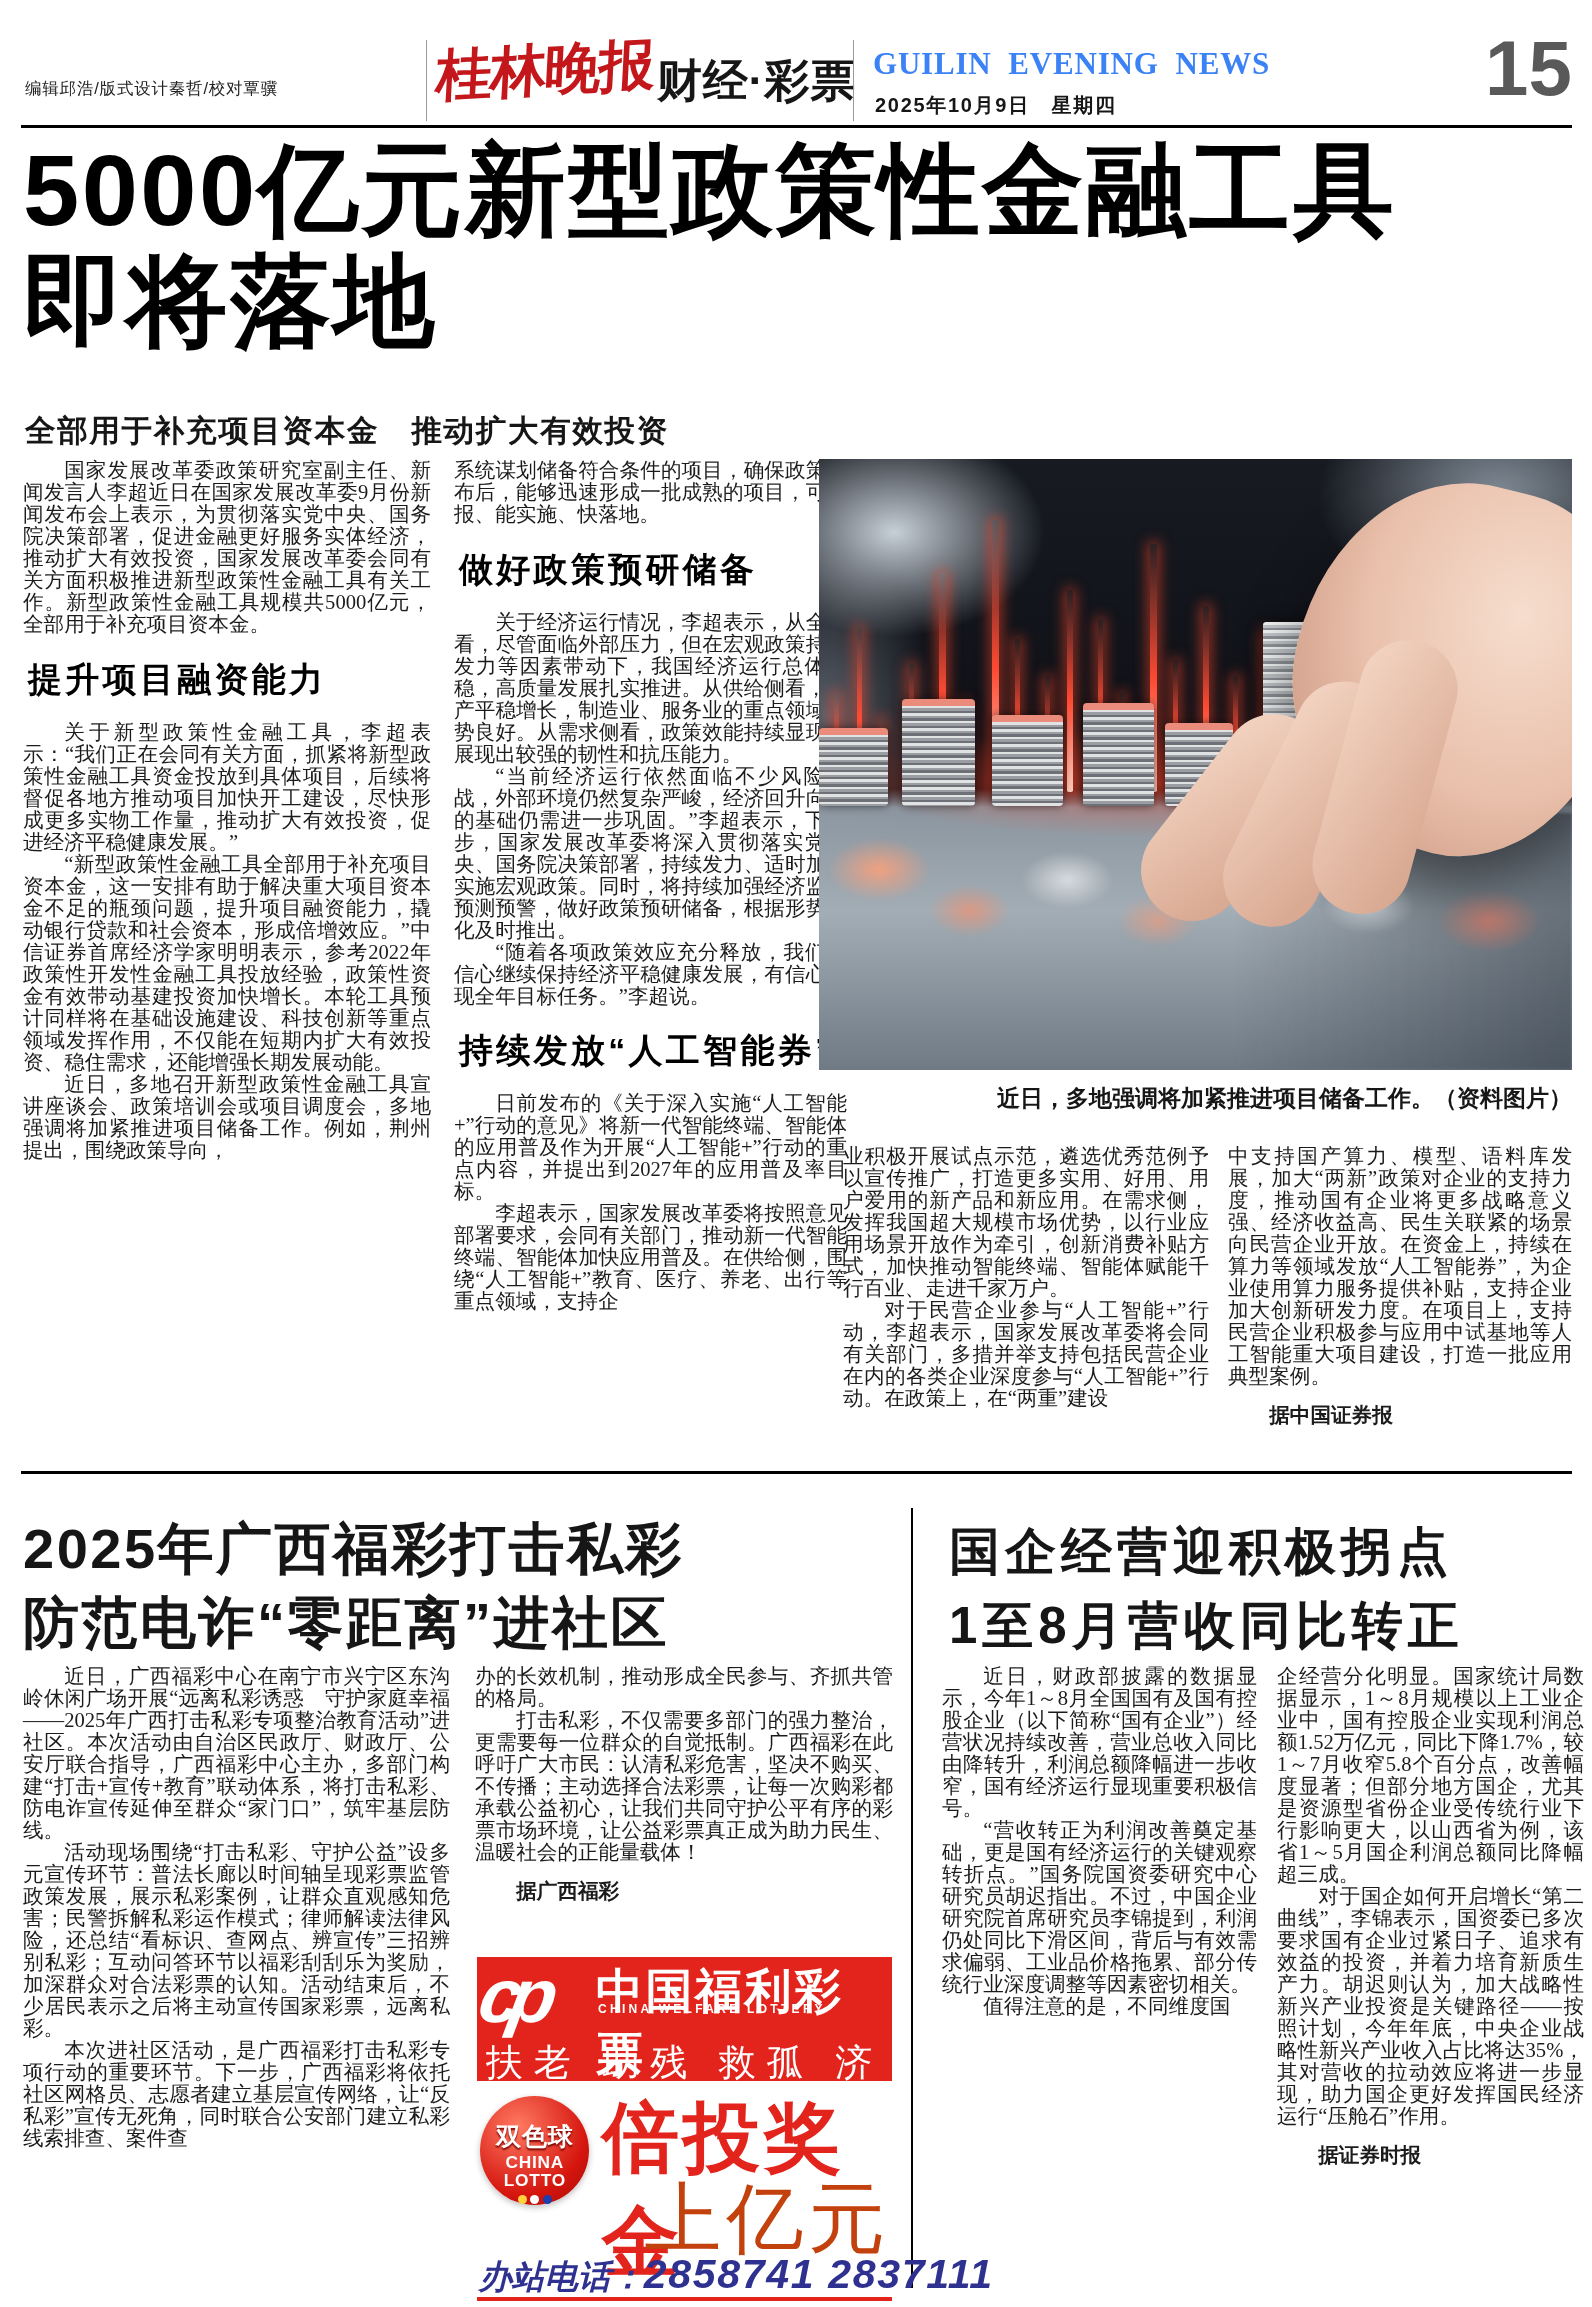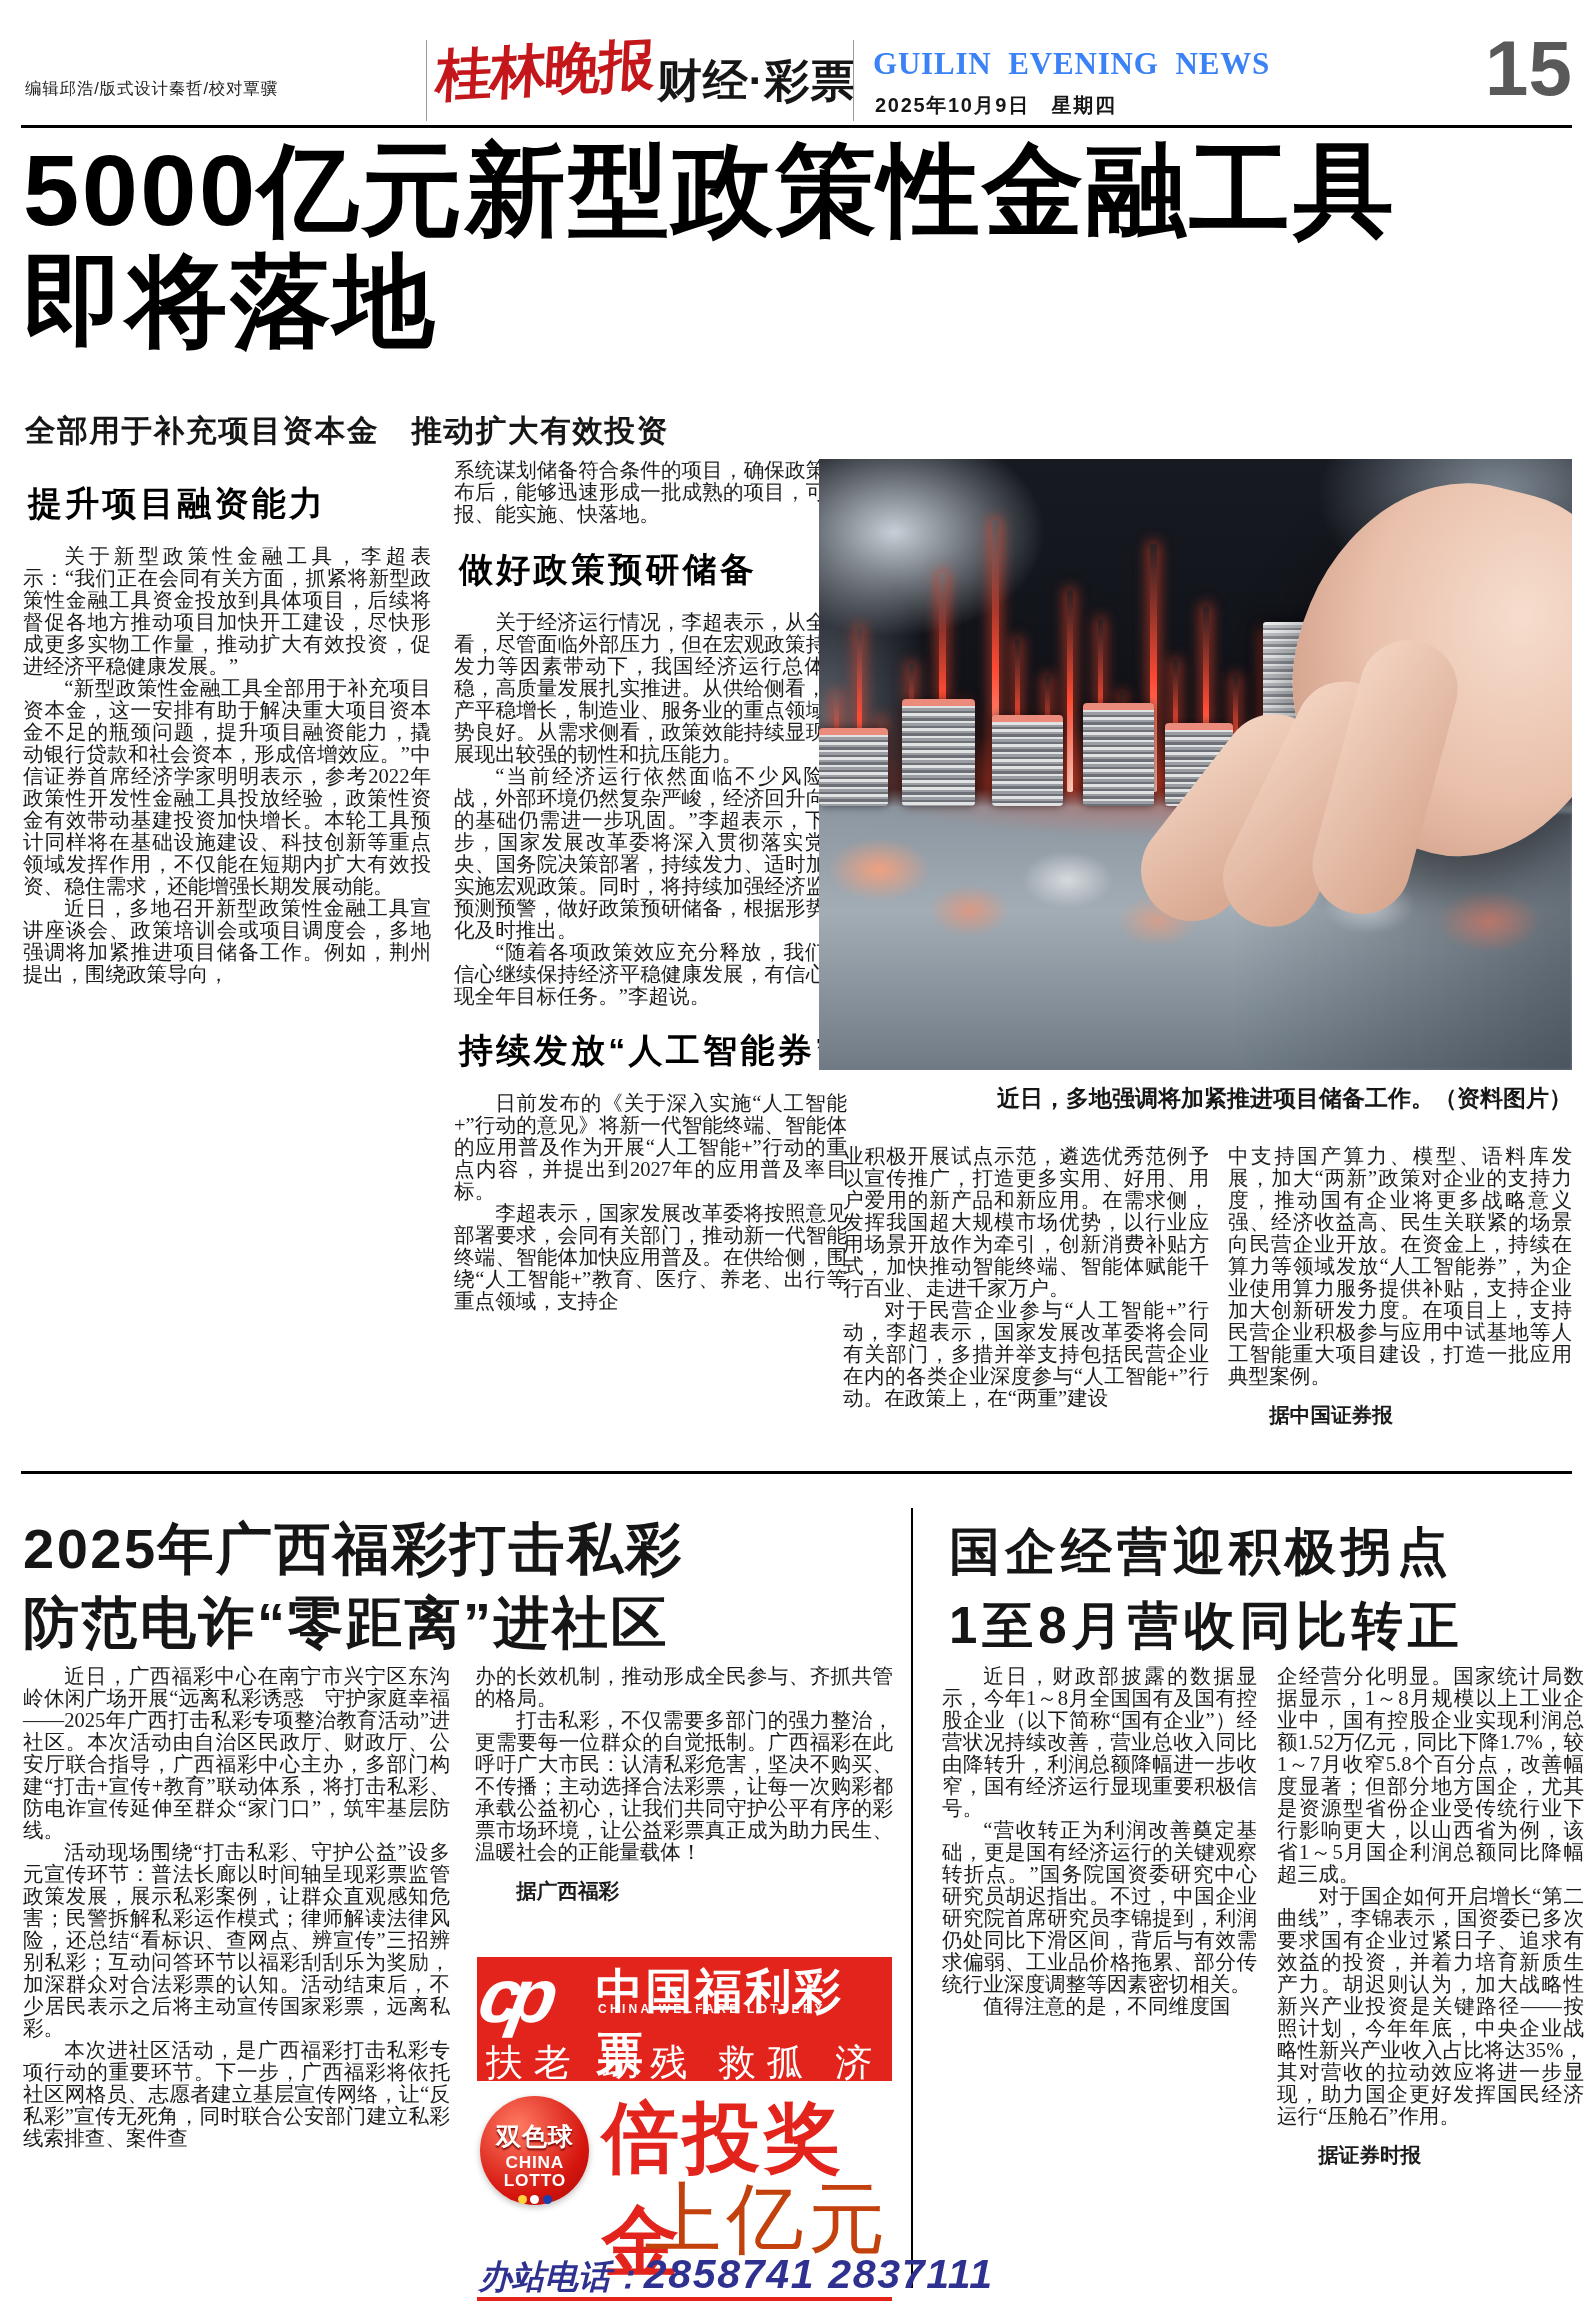--- a/index.html
+++ b/index.html
@@ -128,20 +128,21 @@
 <div class="abs page-number">15</div>
 <div class="abs header-rule"></div>
 
 <div class="abs lead-hl">
   <div>5000亿元新型政策性金融工具</div>
   <div>即将落地</div>
 </div>
 <div class="abs lead-sub">全部用于补充项目资本金　推动扩大有效投资</div>
 
 <div class="bodycol col1">
+  <p>国家发展改革委政策研究室副主任、新闻发言人李超近日在国家发展改革委9月份新闻发布会上表示，为贯彻落实党中央、国务院决策部署，促进金融更好服务实体经济，推动扩大有效投资，国家发展改革委会同有关方面积极推进新型政策性金融工具有关工作。新型政策性金融工具规模共5000亿元，全部用于补充项目资本金。</p>
   <div class="sechead">提升项目融资能力</div>
   <p>关于新型政策性金融工具，李超表示：“我们正在会同有关方面，抓紧将新型政策性金融工具资金投放到具体项目，后续将督促各地方推动项目加快开工建设，尽快形成更多实物工作量，推动扩大有效投资，促进经济平稳健康发展。”</p>
   <p>“新型政策性金融工具全部用于补充项目资本金，这一安排有助于解决重大项目资本金不足的瓶颈问题，提升项目融资能力，撬动银行贷款和社会资本，形成倍增效应。”中信证券首席经济学家明明表示，参考2022年政策性开发性金融工具投放经验，政策性资金有效带动基建投资加快增长。本轮工具预计同样将在基础设施建设、科技创新等重点领域发挥作用，不仅能在短期内扩大有效投资、稳住需求，还能增强长期发展动能。</p>
   <p>近日，多地召开新型政策性金融工具宣讲座谈会、政策培训会或项目调度会，多地强调将加紧推进项目储备工作。例如，荆州提出，围绕政策导向，</p>
 </div>
 
 <div class="bodycol col2">
   <p class="cont">系统谋划储备符合条件的项目，确保政策发布后，能够迅速形成一批成熟的项目，可申报、能实施、快落地。</p>
   <div class="sechead">做好政策预研储备</div>
   <p>关于经济运行情况，李超表示，从全局看，尽管面临外部压力，但在宏观政策持续发力等因素带动下，我国经济运行总体平稳，高质量发展扎实推进。从供给侧看，生产平稳增长，制造业、服务业的重点领域增势良好。从需求侧看，政策效能持续显现，展现出较强的韧性和抗压能力。</p>

